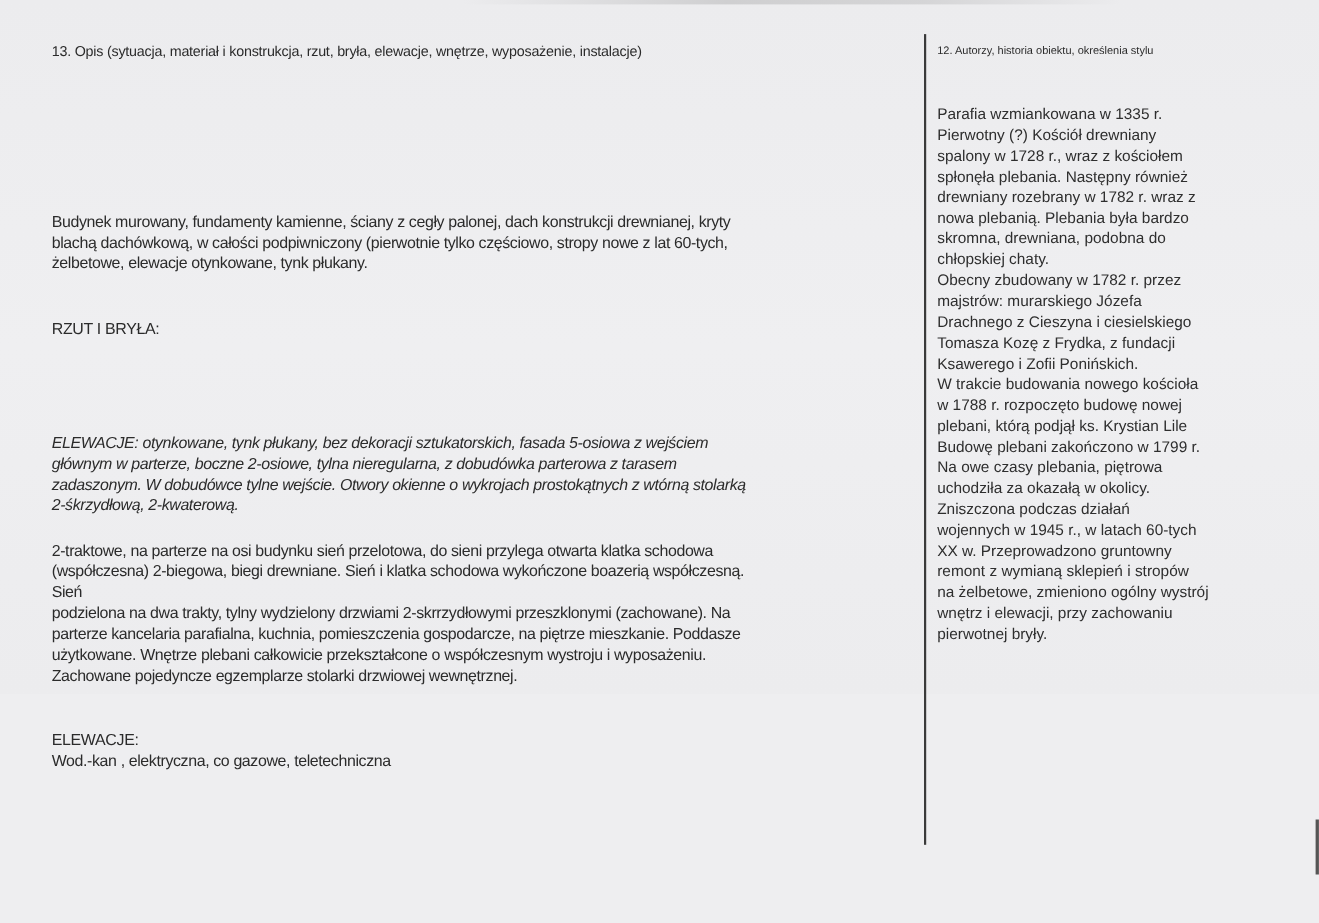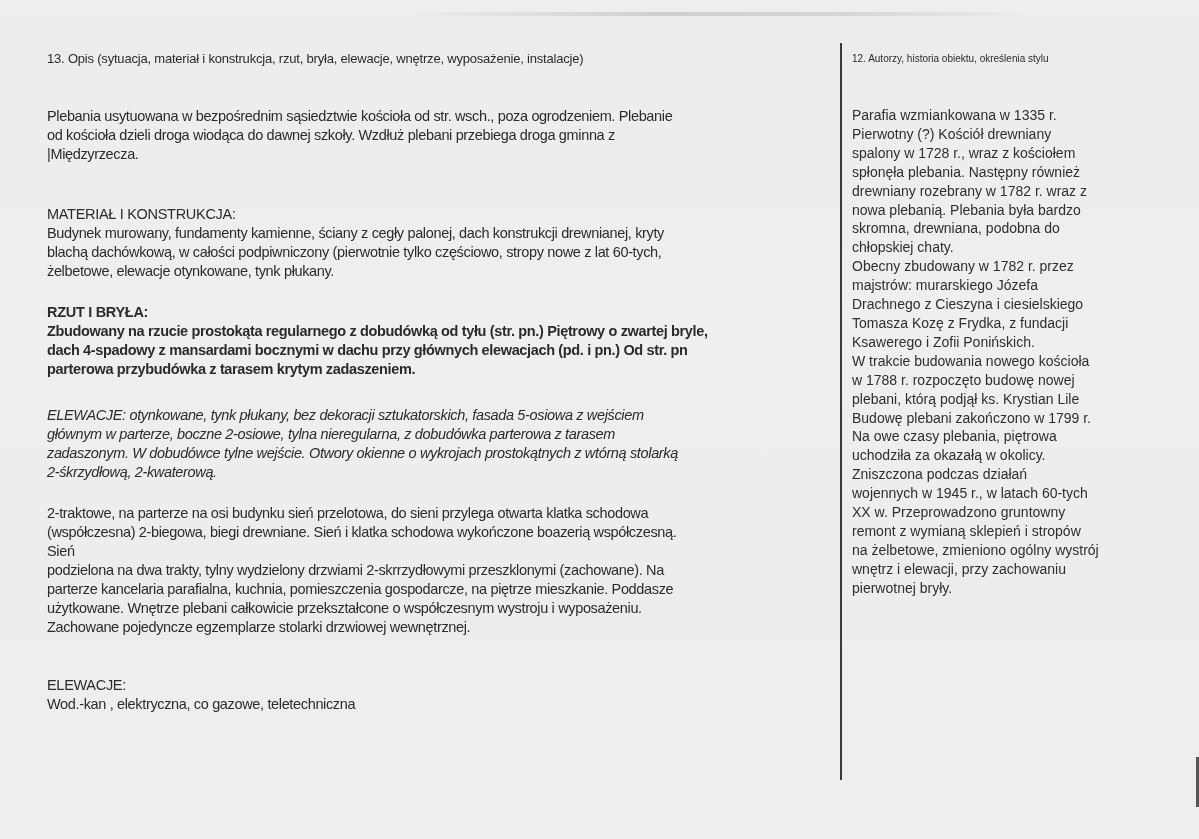--- a/index.html
+++ b/index.html
@@ -10,21 +10,21 @@
       width: 1199px;
       height: 839px;
       background: #eeeef0;
       position: relative;
       overflow: hidden;
       font-family: "Liberation Sans", sans-serif;
       color: #2b2b2b;
     }
     .page {
       position: absolute;
-      left: 0; top: 12px;
+      left: 0; top: 0;
       width: 1199px;
       height: 631px;
       background: linear-gradient(180deg, #ececee 0%, #efeff1 50%, #ececee 100%);
     }
     .top-shadow {
       position: absolute;
       left: 420px; top: 0;
       width: 600px; height: 4px;
       background: linear-gradient(90deg, rgba(0,0,0,0) 0%, rgba(120,120,120,0.25) 40%, rgba(120,120,120,0.2) 70%, rgba(0,0,0,0) 100%);
     }
@@ -77,21 +77,21 @@
     }
     .section-body {
       font-size: 14.5px;
       line-height: 19px;
       margin: 0;
       white-space: pre-line;
       letter-spacing: -0.35px;
     }
     .s-sytuacja { position: absolute; top: 57px; left: 0; width: 785px; }
     .s-material { position: absolute; top: 155px; left: 0; width: 785px; }
-    .s-rzut { position: absolute; top: 253px; left: 0; width: 785px; font-weight: bold; }
+    .s-rzut { position: absolute; top: 253px; left: 0; width: 785px; }
     .s-elewacje { position: absolute; top: 356px; left: 0; width: 785px; font-style: italic; }
     .s-wnetrze { position: absolute; top: 454px; left: 0; width: 785px; }
     .s-instalacje { position: absolute; top: 626px; left: 0; width: 785px; }
     .right-body {
       position: absolute;
       top: 56px;
       left: 0;
       width: 330px;
       font-size: 14px;
       line-height: 18.9px;
@@ -104,37 +104,30 @@
 <body>
 
 <div class="page">
   <div class="top-shadow"></div>
   <div class="right-edge"></div>
 
   <div class="col-left">
     <p class="header-left">13. Opis (sytuacja, materiał i konstrukcja, rzut, bryła, elewacje, wnętrze, wyposażenie, instalacje)</p>
 
     <div class="section s-sytuacja">
-      <p class="section-body">Plebania usytuowana w bezpośrednim sąsiedztwie kościoła od str. wsch., poza ogrodzeniem. Plebanie
-od kościoła dzieli droga wiodąca do dawnej szkoły. Wzdłuż plebani przebiega droga gminna z
-|Międzyrzecza.</p>
     </div>
 
     <div class="section s-material">
-      <p class="section-title">MATERIAŁ I KONSTRUKCJA:</p>
       <p class="section-body">Budynek murowany, fundamenty kamienne, ściany z cegły palonej, dach konstrukcji drewnianej, kryty
 blachą dachówkową, w całości podpiwniczony (pierwotnie tylko częściowo, stropy nowe z lat 60-tych,
 żelbetowe, elewacje otynkowane, tynk płukany.</p>
     </div>
 
     <div class="section s-rzut">
       <p class="section-title">RZUT I BRYŁA:</p>
-      <p class="section-body">Zbudowany na rzucie prostokąta regularnego z dobudówką od tyłu (str. pn.) Piętrowy o zwartej bryle,
-dach 4-spadowy z mansardami bocznymi w dachu przy głównych elewacjach (pd. i pn.) Od str. pn
-parterowa przybudówka z tarasem krytym zadaszeniem.</p>
     </div>
 
     <div class="section s-elewacje">
       <p class="section-body">ELEWACJE: otynkowane, tynk płukany, bez dekoracji sztukatorskich, fasada 5-osiowa z wejściem
 głównym w parterze, boczne 2-osiowe, tylna nieregularna, z dobudówka parterowa z tarasem
 zadaszonym. W dobudówce tylne wejście. Otwory okienne o wykrojach prostokątnych z wtórną stolarką
 2-śkrzydłową, 2-kwaterową.</p>
     </div>
 
     <div class="section s-wnetrze">

